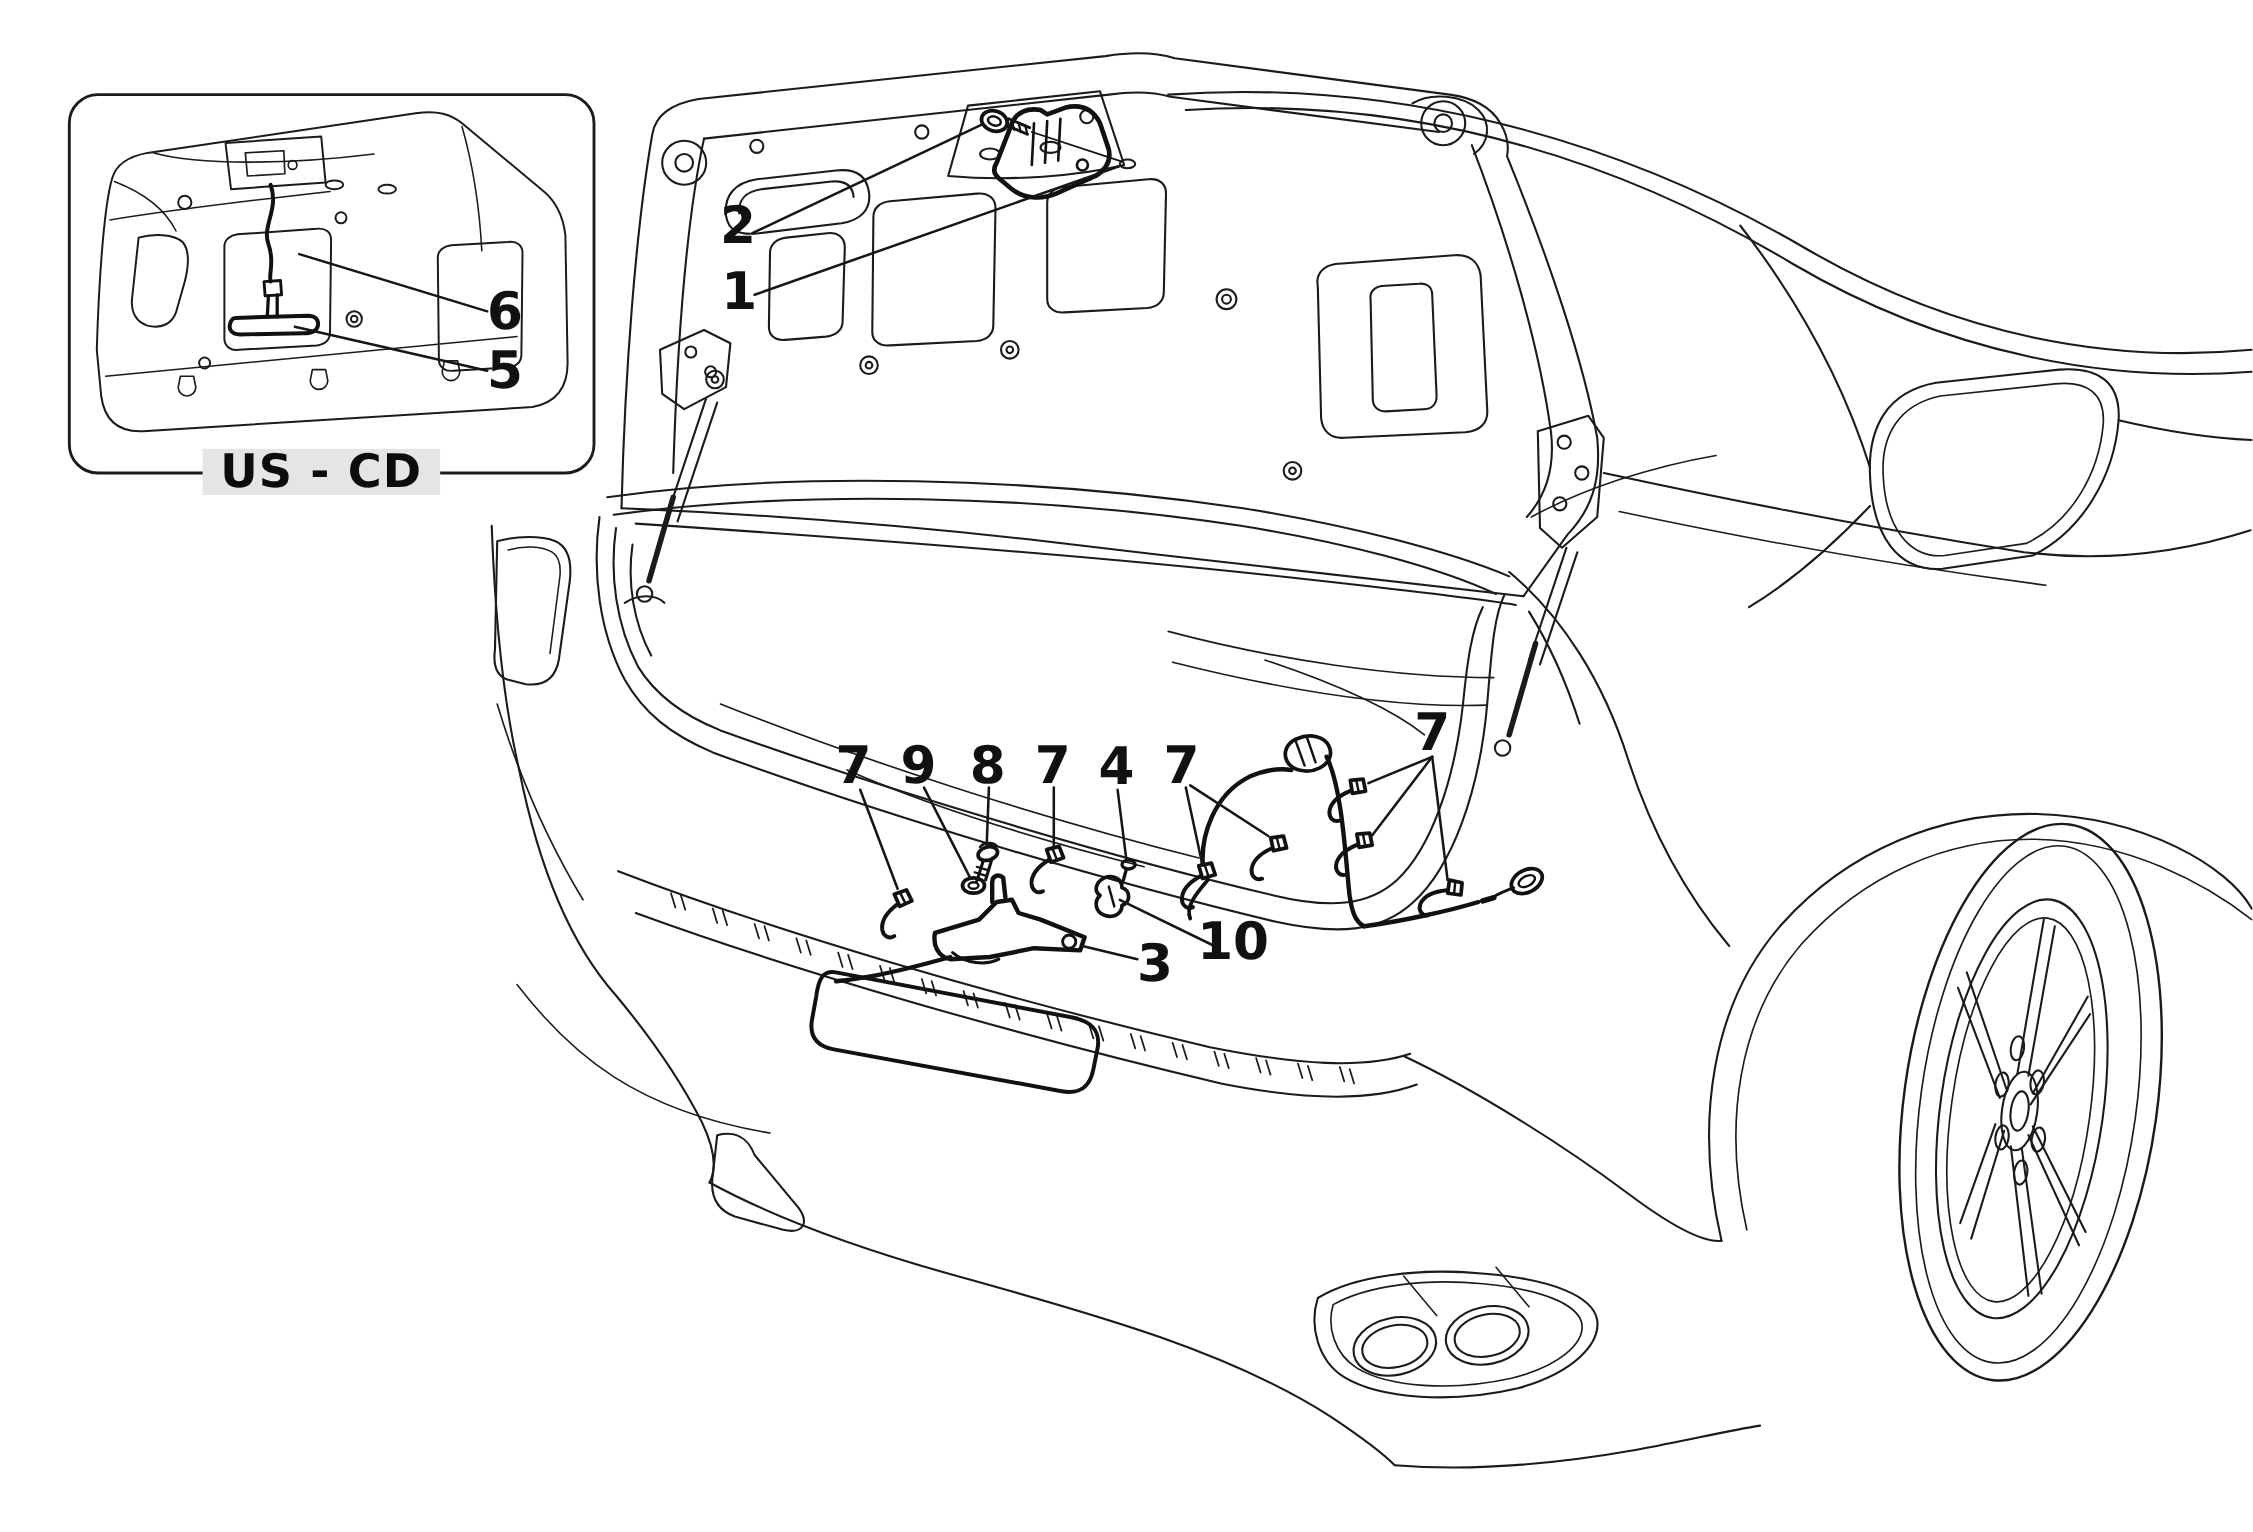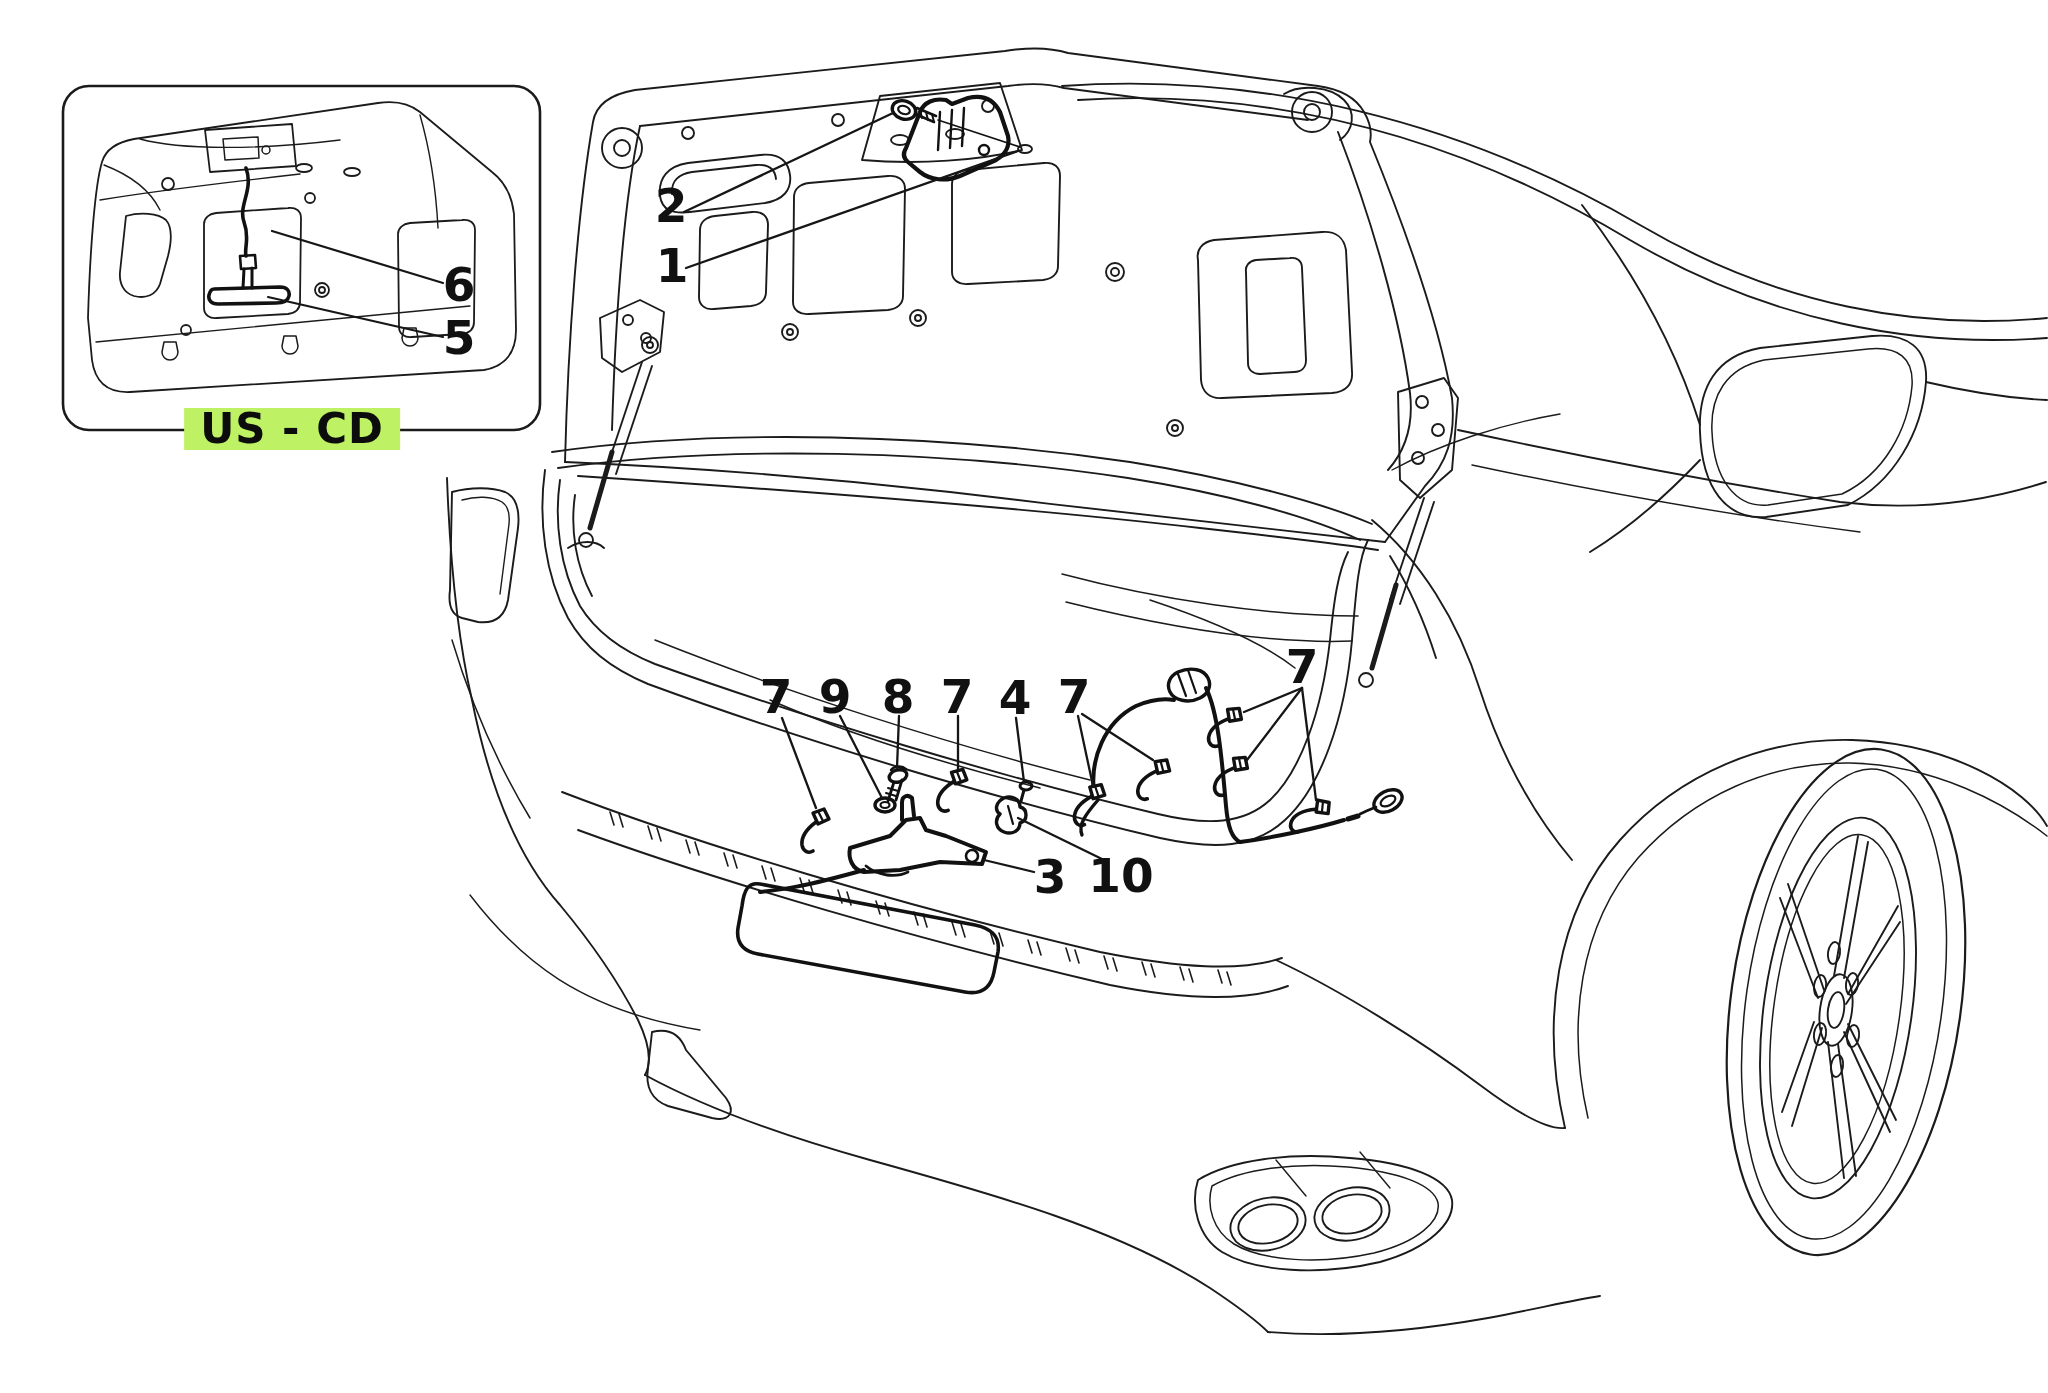--- a/index.html
+++ b/index.html
@@ -22,21 +22,21 @@
     white-space:nowrap;
     user-select:none;
   }
   .inset-caption{
     position:absolute;
     transform:translate(-50%,-50%);
     font-weight:bold;
     font-size:42px;
     line-height:1;
     color:#0c0c0c;
-    background:#bef264;
+    background:#e5e5e5;
     padding:0 16px;
     letter-spacing:1px;
     white-space:nowrap;
     user-select:none;
   }
 </style>
 </head>
 <body>
 
 <div class="stage">
@@ -331,19 +331,19 @@
   <div class="callout" style="left:671px;top:205px">2</div>
   <div class="callout" style="left:672px;top:265px">1</div>
   <div class="callout" style="left:776px;top:696px">7</div>
   <div class="callout" style="left:835px;top:696px">9</div>
   <div class="callout" style="left:898px;top:696px">8</div>
   <div class="callout" style="left:957px;top:696px">7</div>
   <div class="callout" style="left:1015px;top:697px">4</div>
   <div class="callout" style="left:1074px;top:696px">7</div>
   <div class="callout" style="left:1302px;top:666px">7</div>
   <div class="callout" style="left:1050px;top:876px">3</div>
-  <div class="callout" style="left:1121px;top:875px">10</div>
+  <div class="callout" style="left:1121px;top:856px">10</div>
   <div class="callout" style="left:459px;top:284px">6</div>
   <div class="callout" style="left:459px;top:337px">5</div>
 
   <div class="inset-caption" style="left:292px;top:429px">US - CD</div>
 
 </div>
 
 </body></html>

